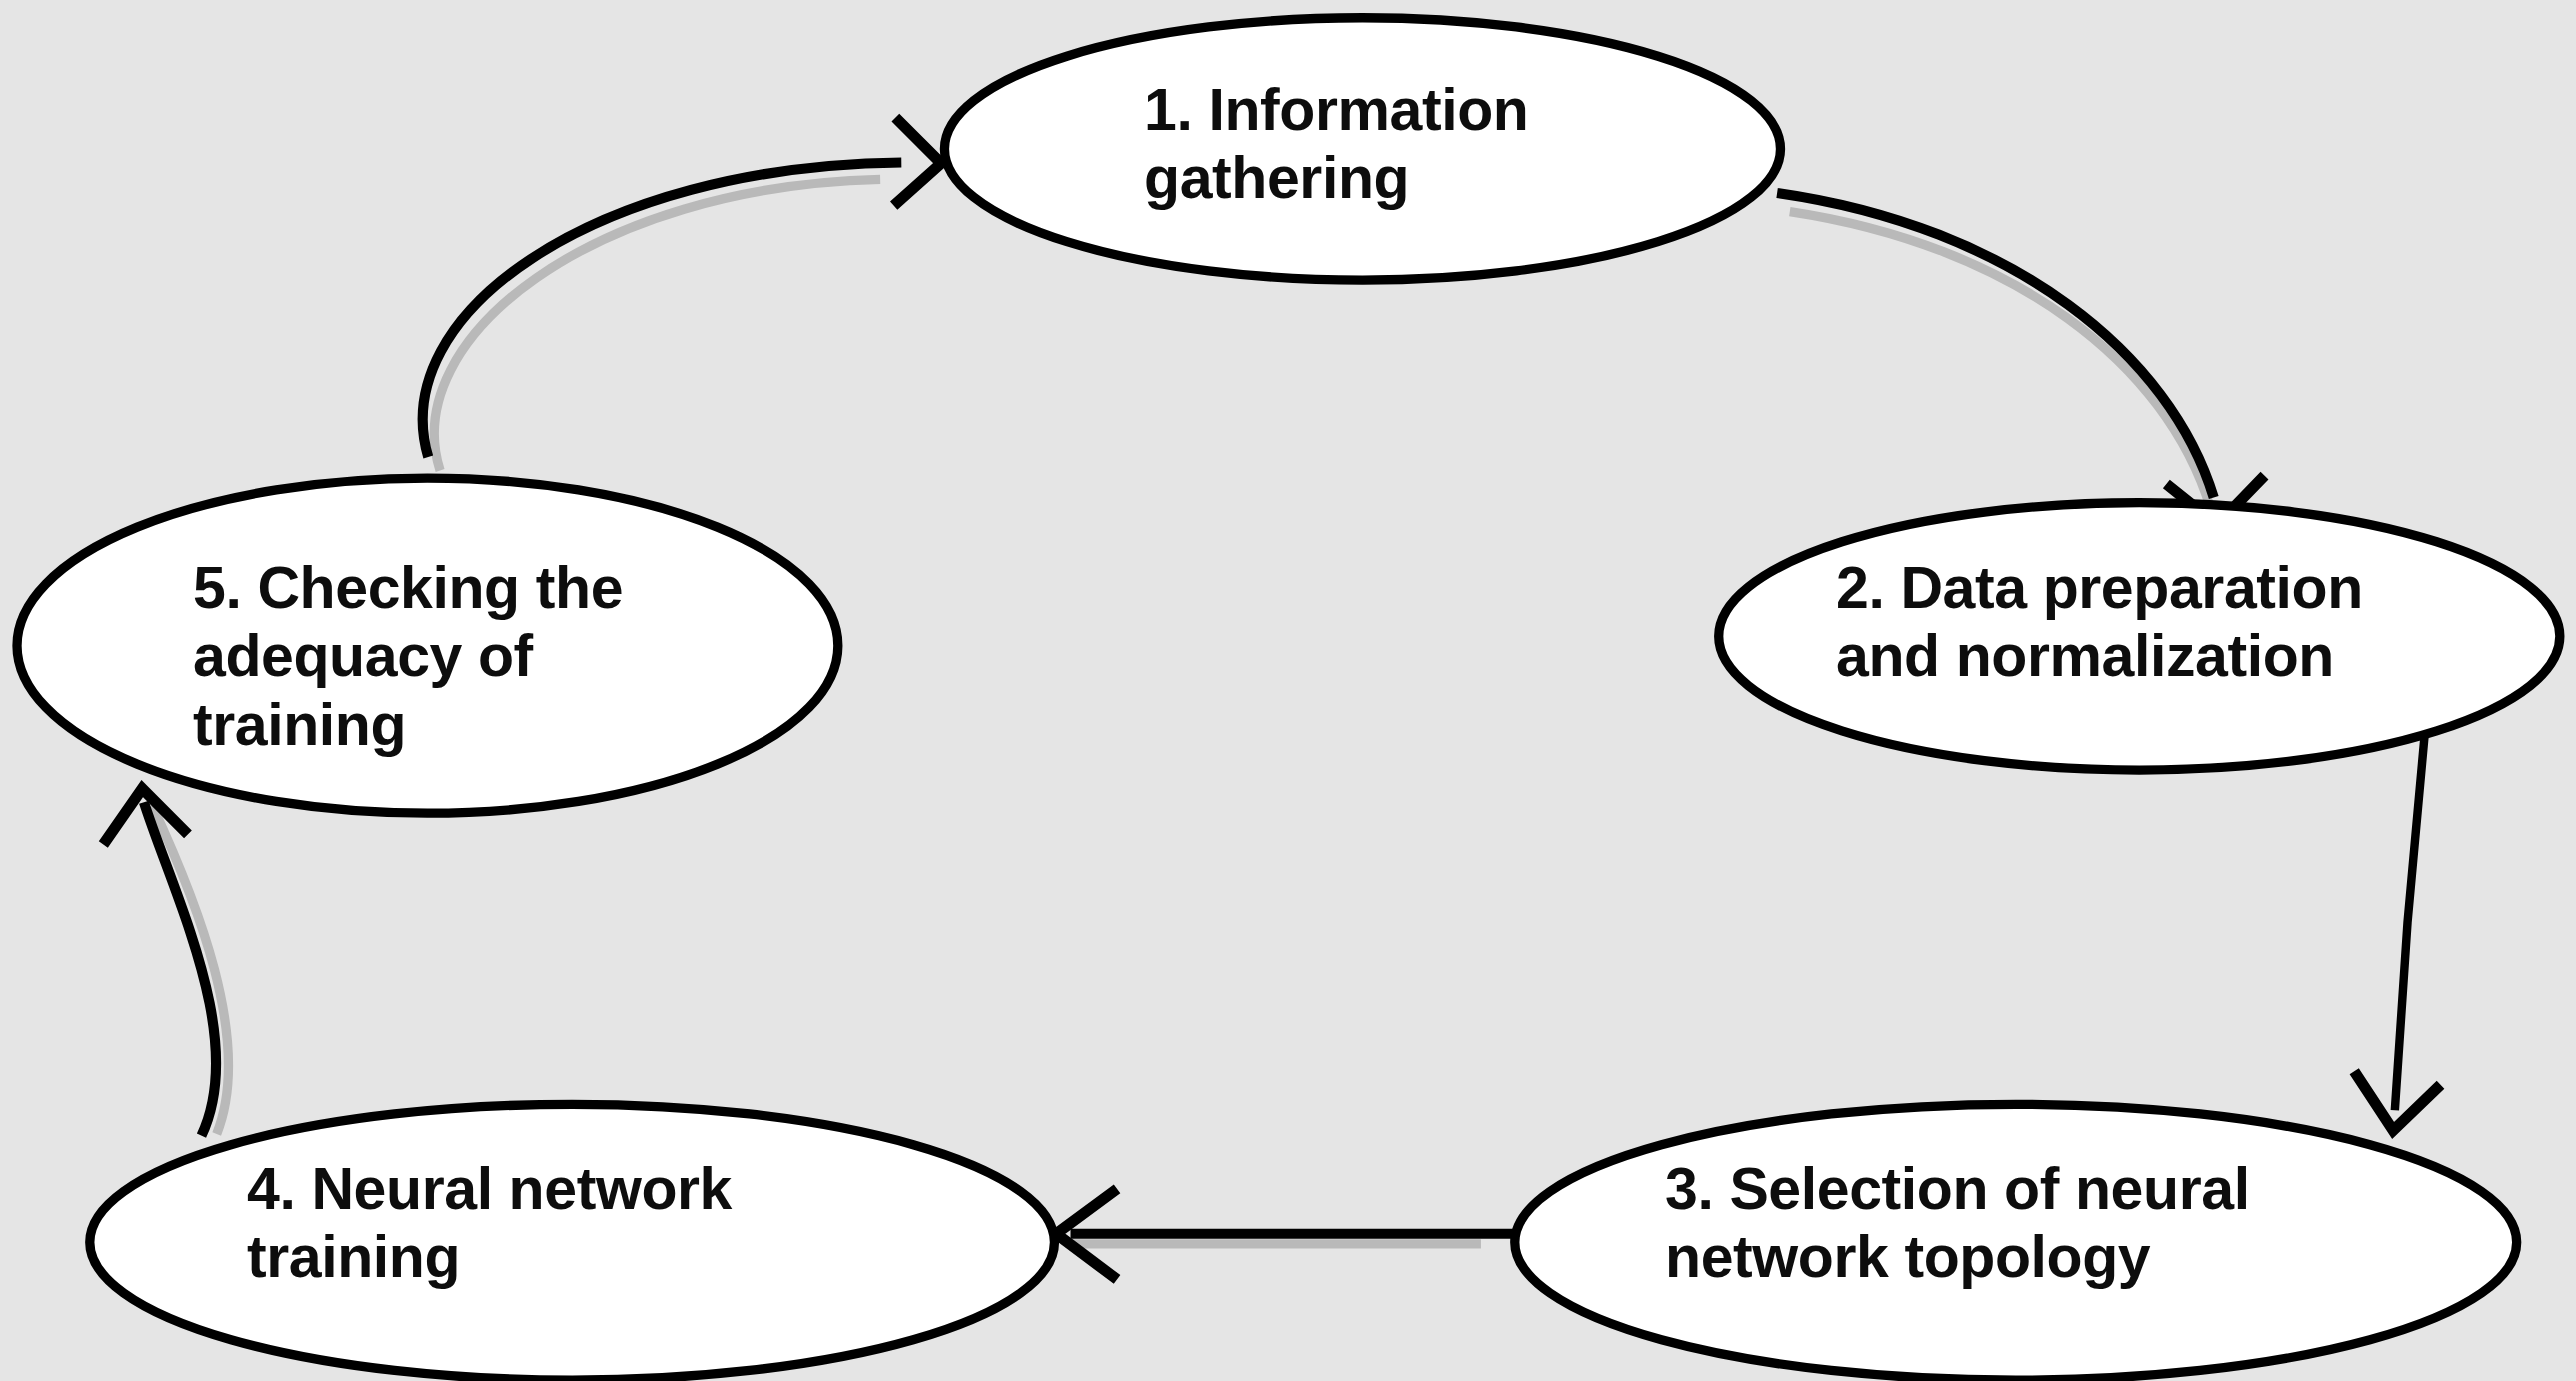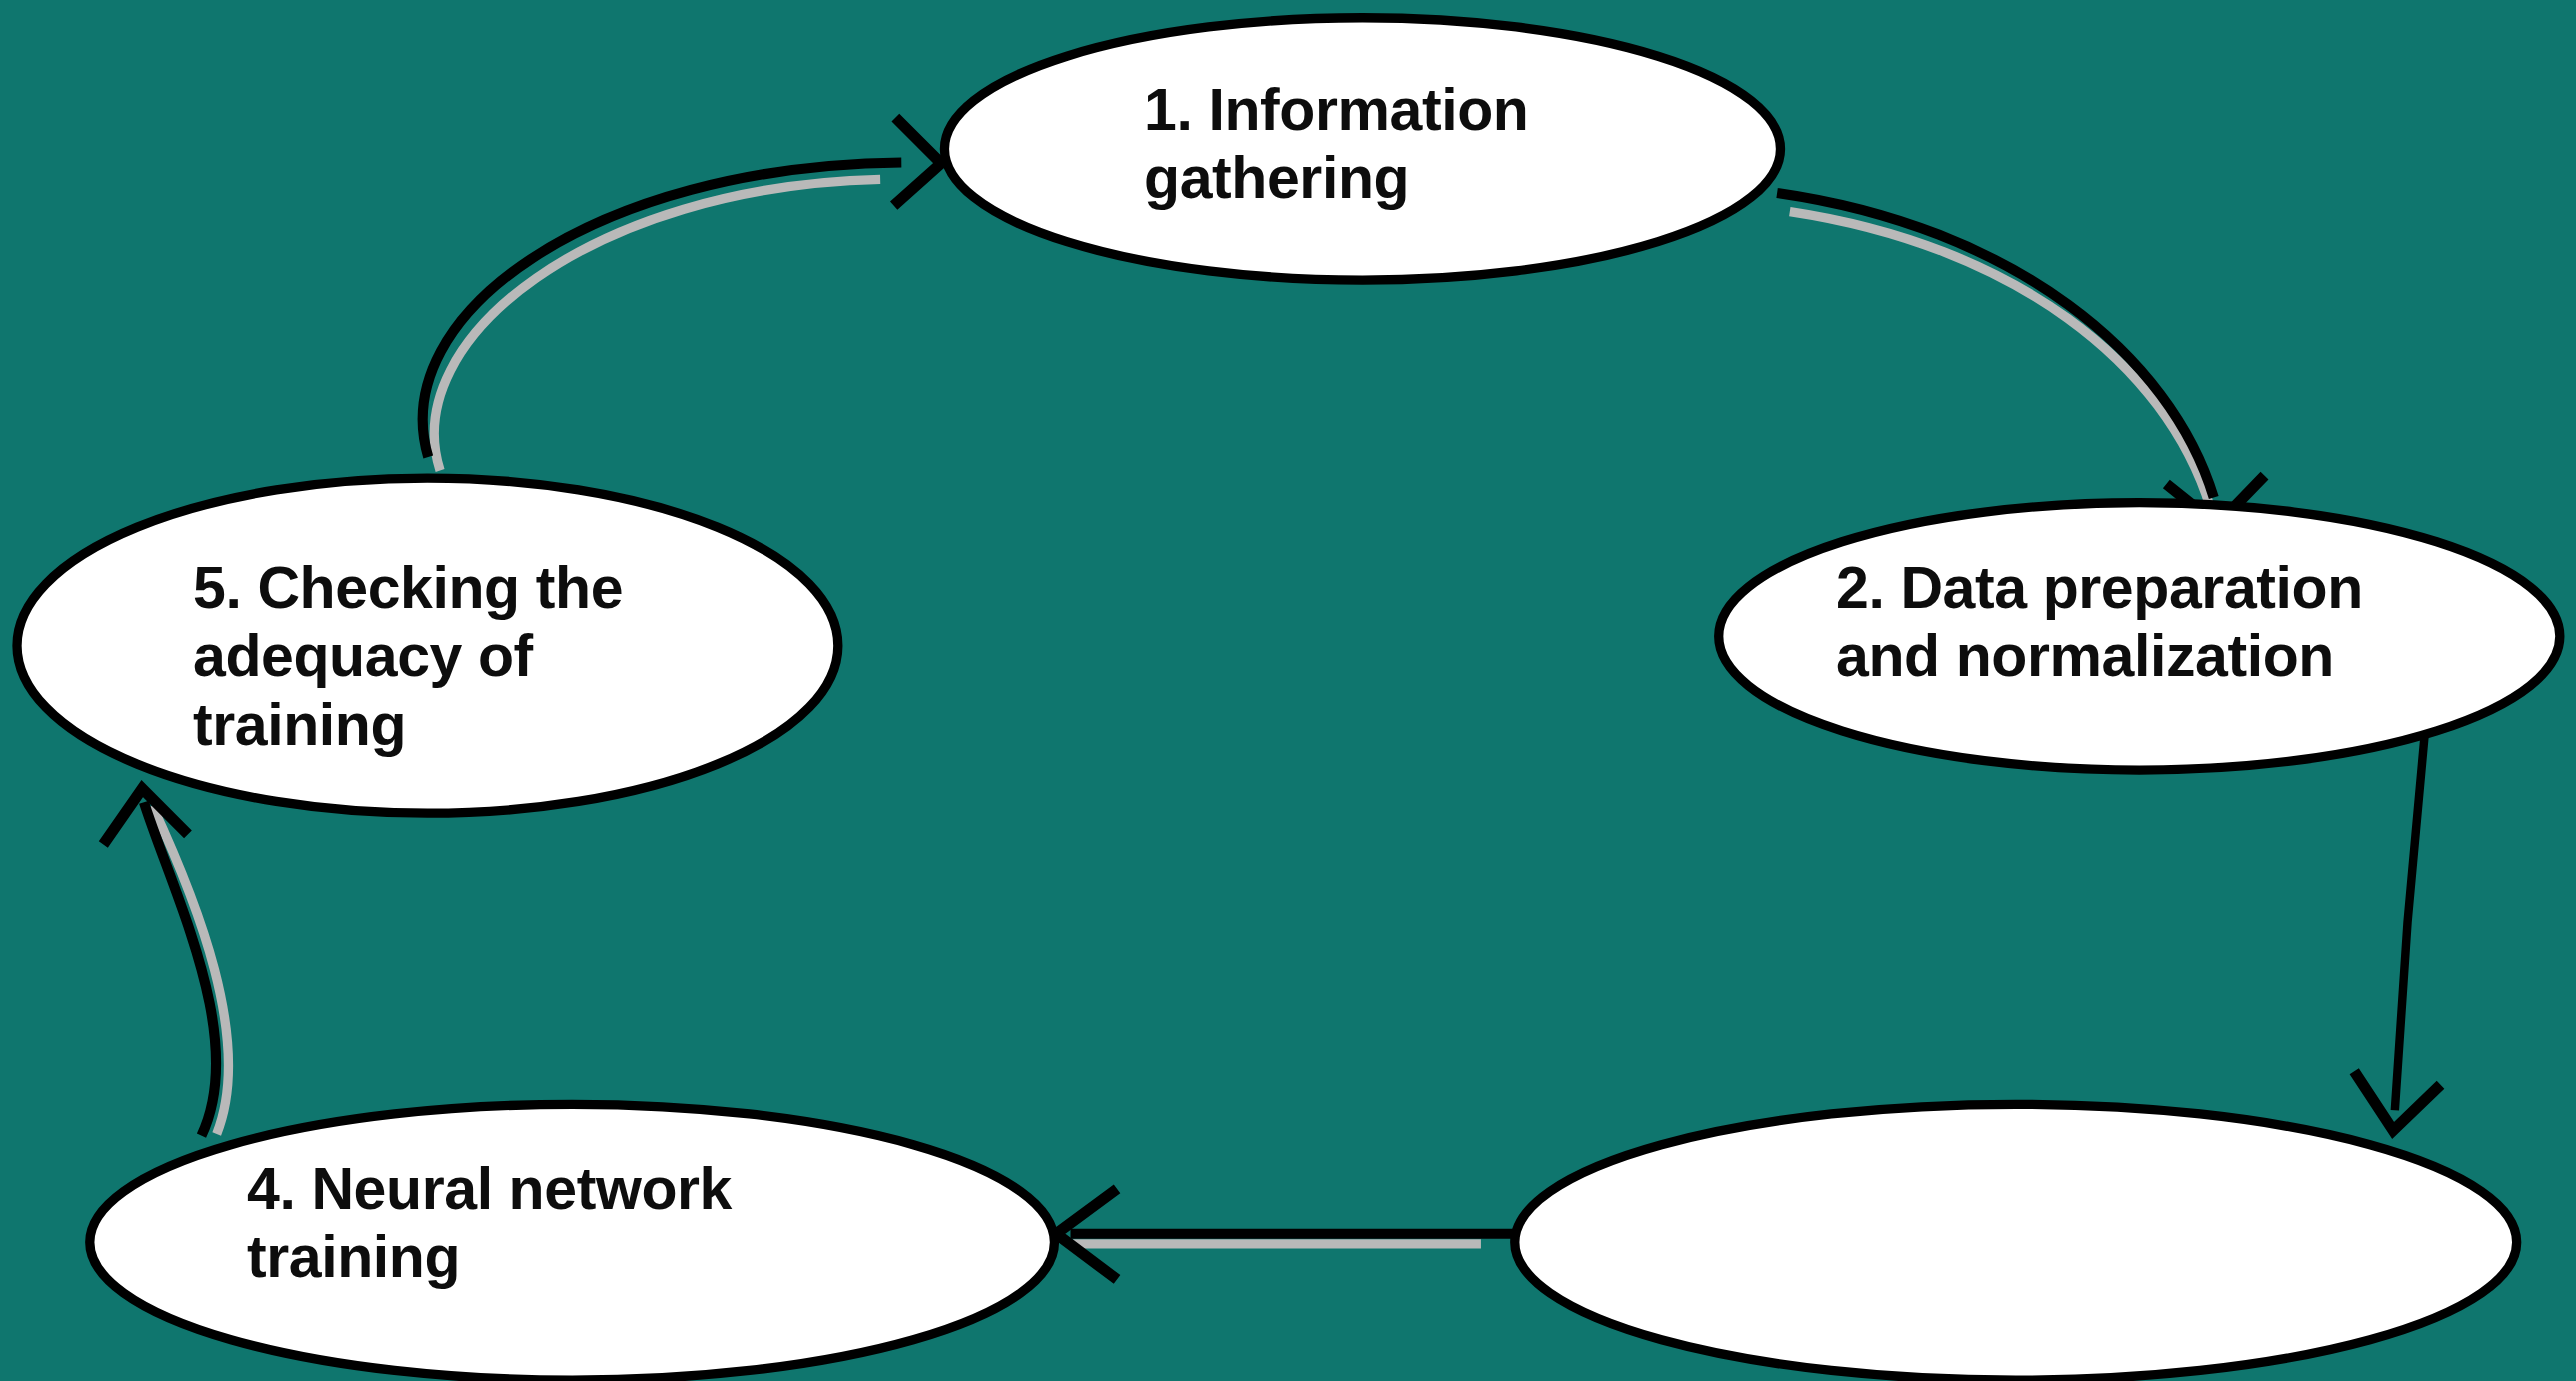--- a/index.html
+++ b/index.html
@@ -11,21 +11,21 @@
   body {
     width: 2576px;
     height: 1381px;
     overflow: hidden;
     font-family: "Liberation Sans", sans-serif;
   }
   #diagram-root {
     position: relative;
     width: 2576px;
     height: 1381px;
-    background: #0f766e;
+    background: #e5e5e5;
   }
   #diagram-svg {
     position: absolute;
     top: 0;
     left: 0;
     width: 2576px;
     height: 1381px;
     display: block;
   }
   .node-ellipse {
@@ -122,20 +122,22 @@
     <ellipse class="node-ellipse" cx="676" cy="1468" rx="570" ry="163"></ellipse>
     <ellipse class="node-ellipse" cx="505" cy="763" rx="485" ry="198"></ellipse>
   </svg>
 
   <div class="node-label" id="label-1">1. Information
 gathering</div>
 
   <div class="node-label" id="label-2">2. Data preparation
 and normalization</div>
 
+  <div class="node-label" id="label-3">3. Selection of neural
+network topology</div>
 
   <div class="node-label" id="label-4">4. Neural network
 training</div>
 
   <div class="node-label" id="label-5">5.  Checking the
 adequacy of
 training</div>
 
 </div>
 

